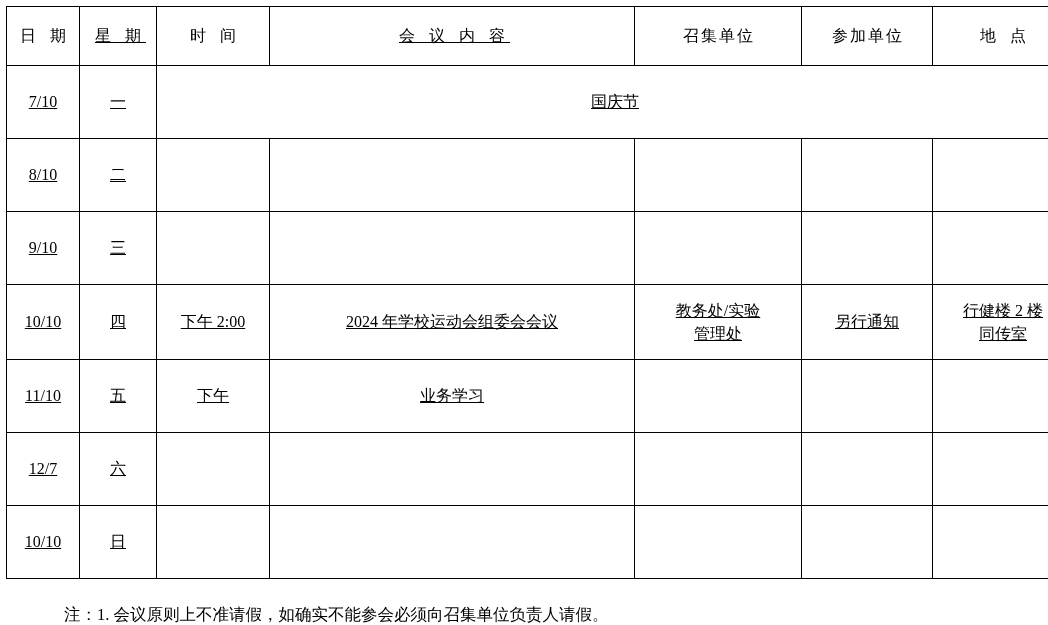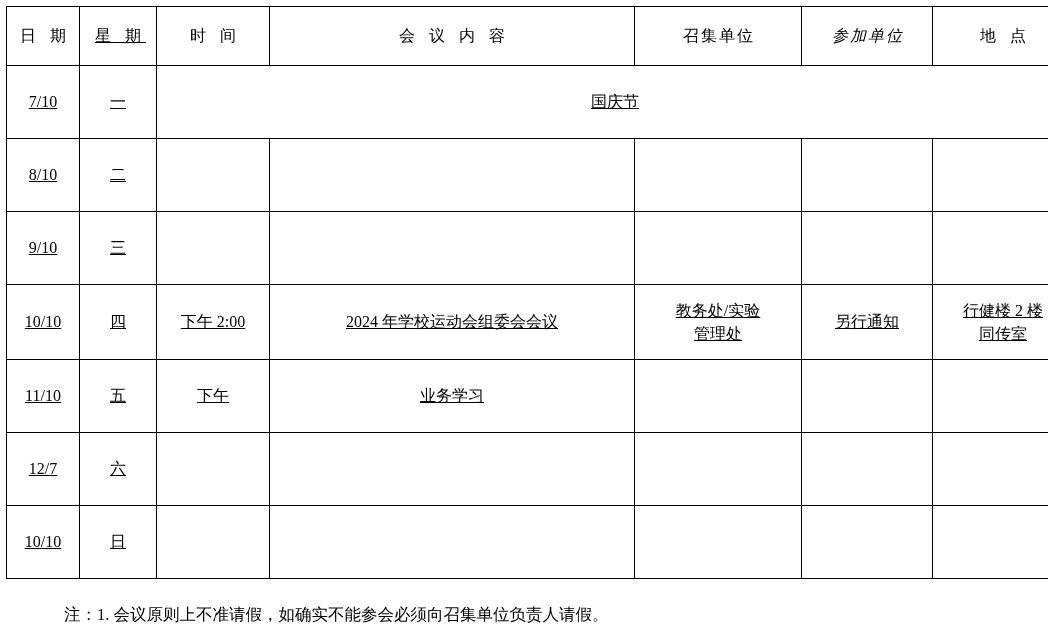--- a/index.html
+++ b/index.html
@@ -50,23 +50,23 @@
   tbody td {
     height: 68px;
     text-decoration: underline;
   }
   tbody tr.tall td {
     height: 70px;
   }
   .c-date { width: 66px; }
   .c-week { width: 70px; text-decoration: underline; }
   .c-time { width: 106px; }
-  .c-content { width: 358px; }
+  .c-content { width: 358px; text-decoration: underline; }
   .c-caller { width: 160px; }
-  .c-join { width: 124px; font-style: italic; }
+  .c-join { width: 124px; }
   .c-place { width: 134px; }
 
   .holiday {
     font-size: 17px;
   }
   .multiline {
     font-size: 15.5px;
     line-height: 1.5;
     margin-left: 44px;
   }

